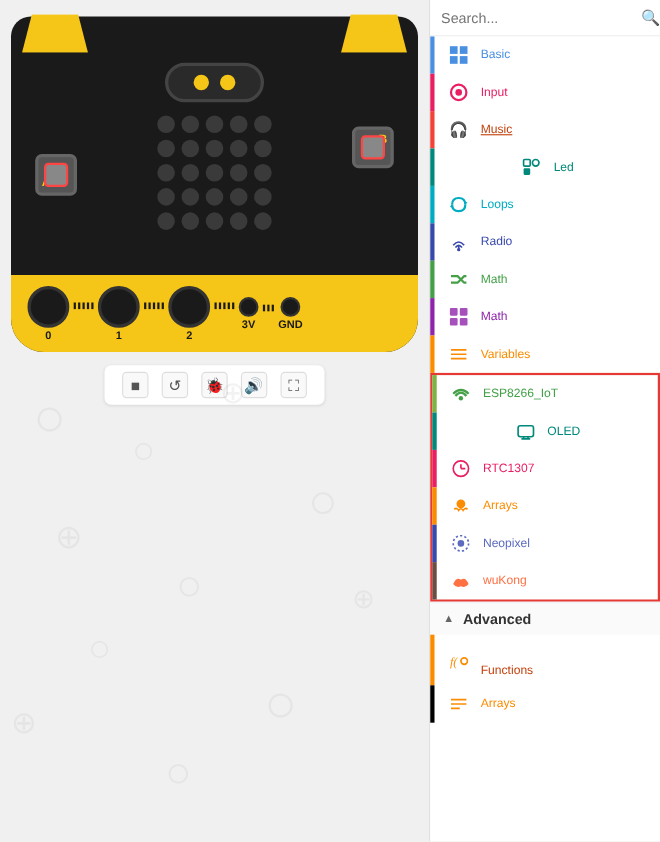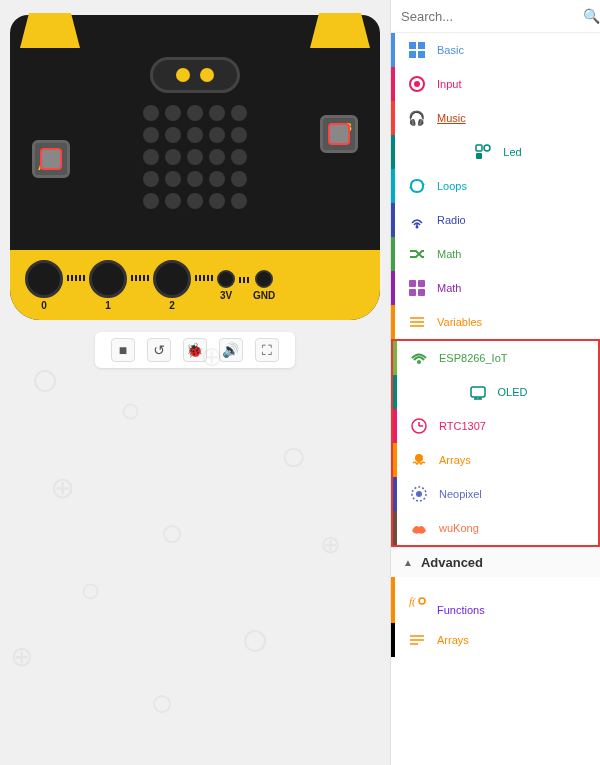--- a/index.html
+++ b/index.html
@@ -639,21 +639,21 @@
         <span>Advanced</span>
       </div>
 
       <div class="menu-item bar-orange" style="border-left: 4px solid #fb8c00;">
         <div class="menu-icon" style="color:#fb8c00;">
           <svg width="18" height="18" viewBox="0 0 18 18">
             <text x="1" y="14" font-size="11" fill="#fb8c00" font-family="serif" font-style="italic">f(</text>
             <circle cx="14" cy="10" r="3" stroke="#fb8c00" stroke-width="1.5" fill="none"></circle>
           </svg>
         </div>
-        <span class="menu-label" style="color:#6d28d9;margin-top:20px;">Functions</span>
+        <span class="menu-label" style="color:#c2410c;margin-top:20px;">Functions</span>
       </div>
 
       <div class="menu-item bar-orange" style="border-left: 4px solid #000000;">
         <div class="menu-icon" style="color:#fb8c00;">
           <svg width="18" height="18" viewBox="0 0 18 18">
               <line x1="2" y1="5" x2="16" y2="5" stroke="#fb8c00" stroke-width="1.5"></line>
               <line x1="2" y1="9" x2="16" y2="9" stroke="#fb8c00" stroke-width="1.5"></line>
               <line x1="2" y1="13" x2="10" y2="13" stroke="#fb8c00" stroke-width="1.5"></line>
             </svg>
         </div>

